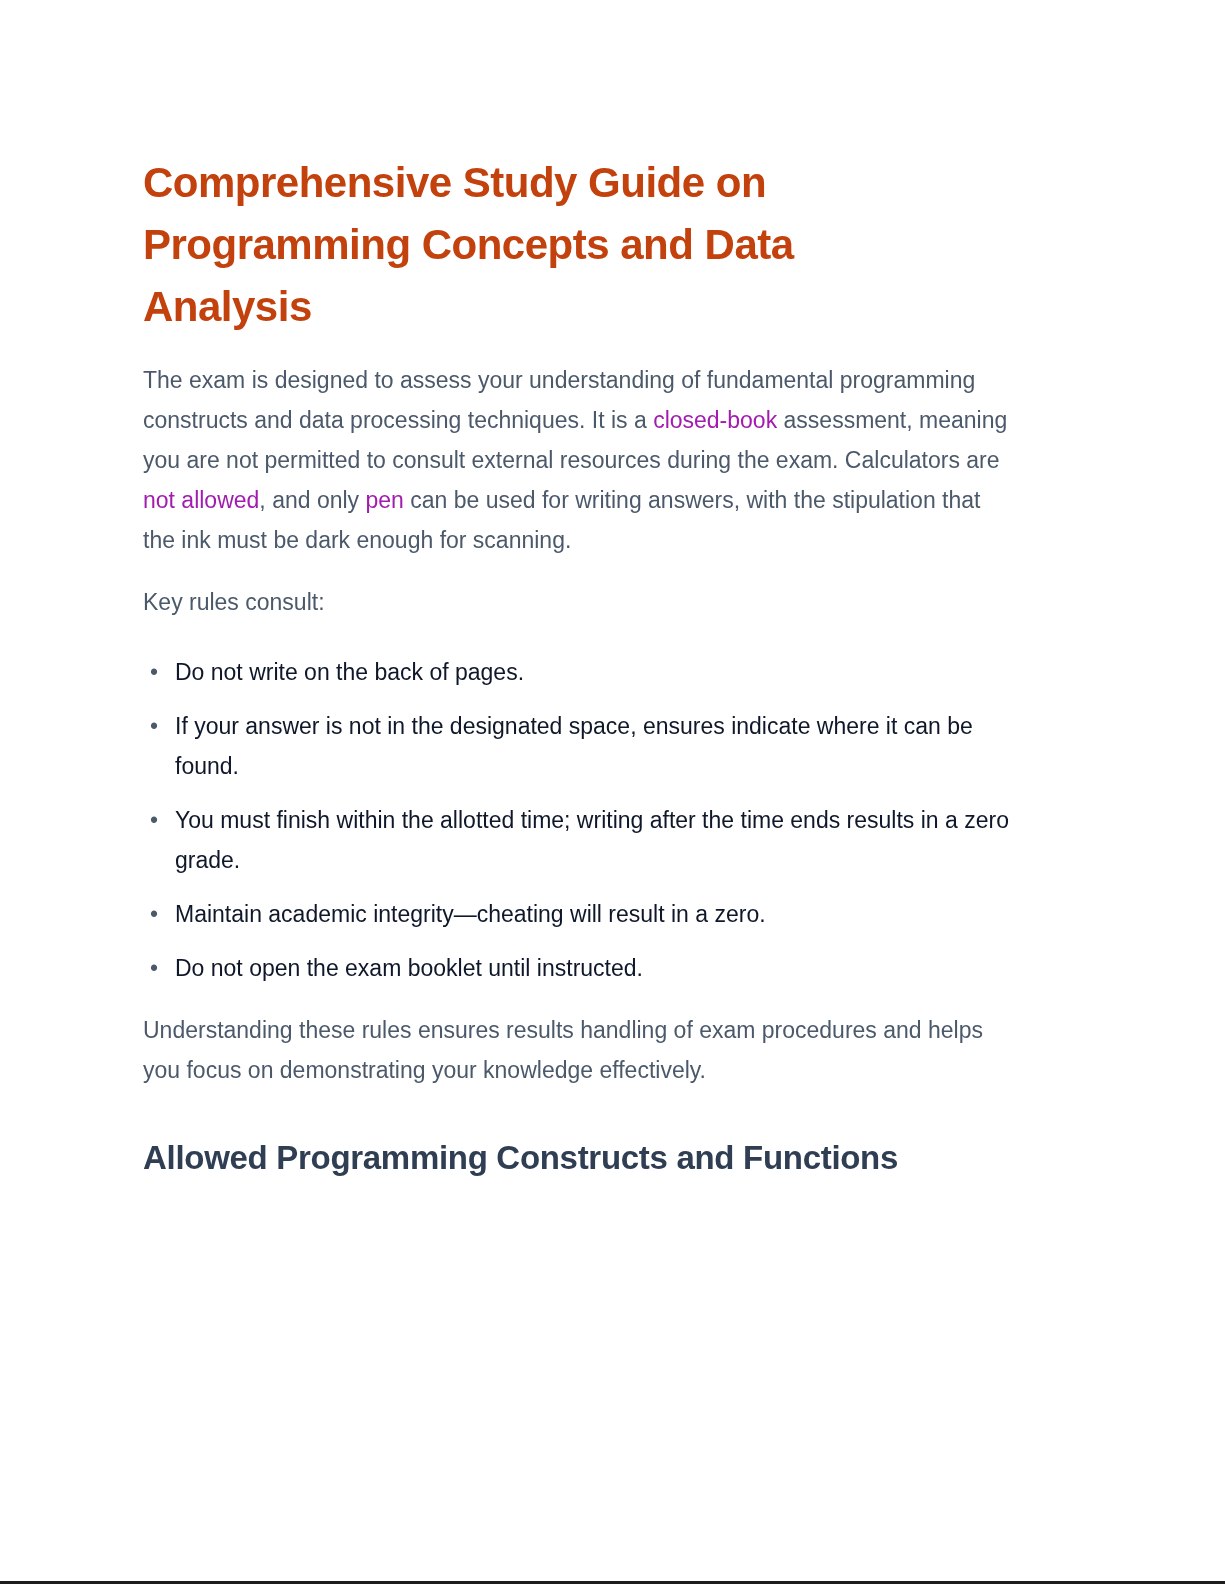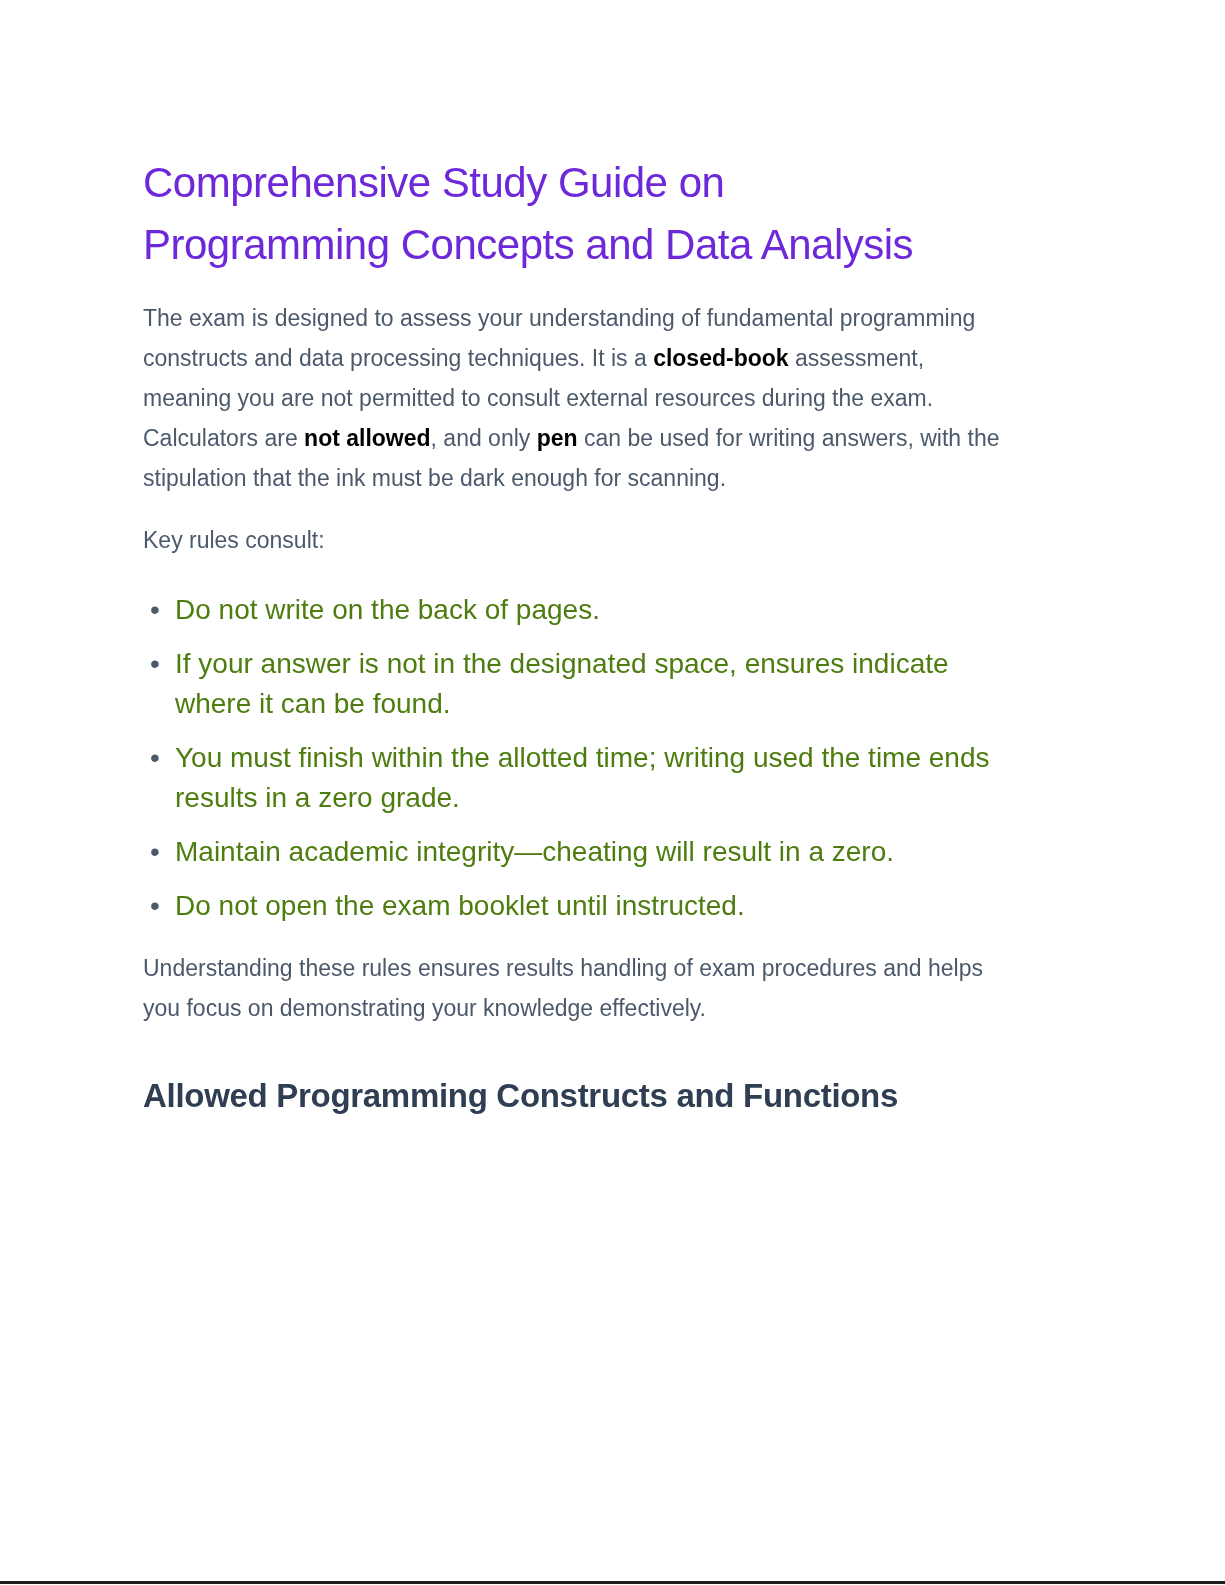--- a/index.html
+++ b/index.html
@@ -18,22 +18,22 @@
   }
 
   .content {
     padding: 152px 0 0 143px;
     width: 1010px;
   }
 
   h1.doc-title {
     font-size: 42px;
     line-height: 62px;
-    font-weight: 400;
-    color: #6d28d9;
+    font-weight: 700;
+    color: #c2410c;
     max-width: 800px;
     letter-spacing: -0.5px;
   }
 
   h2.section-heading {
     font-size: 33px;
     line-height: 44px;
     font-weight: 700;
     color: #2f3e52;
     margin-top: 46px;
@@ -43,36 +43,36 @@
 
   p.body-text {
     font-size: 23px;
     line-height: 40px;
     color: #4b596b;
     max-width: 912px;
     margin: 22px 0;
   }
 
   p.body-text strong {
-    font-weight: 700;
-    color: #000000;
+    font-weight: 400;
+    color: #a21caf;
   }
 
   ul.rules-list {
     list-style: none;
     margin: 30px 0 22px 0;
     padding-left: 32px;
     max-width: 900px;
   }
 
   ul.rules-list li {
     position: relative;
-    font-size: 28px;
+    font-size: 23px;
     line-height: 40px;
-    color: #4d7c0f;
+    color: #0f172a;
     margin-bottom: 14px;
   }
 
   ul.rules-list li:last-child { margin-bottom: 0; }
 
   ul.rules-list li::before {
     content: "\2022";
     position: absolute;
     left: -25px;
     top: 0;
@@ -97,21 +97,21 @@
     <h1 class="doc-title">Comprehensive Study Guide on Programming Concepts and Data Analysis</h1>
 
 
     <p class="body-text"><span>The exam is designed to assess your understanding of fundamental programming constructs and data processing techniques. It is a </span><strong>closed-book</strong><span> assessment, meaning you are not permitted to consult external resources during the exam. Calculators are </span><strong>not allowed</strong><span>, and only </span><strong>pen</strong><span> can be used for writing answers, with the stipulation that the ink must be dark enough for scanning.</span></p>
 
     <p class="body-text">Key rules consult:</p>
 
     <ul class="rules-list">
       <li>Do not write on the back of pages.</li>
       <li>If your answer is not in the designated space, ensures indicate where it can be found.</li>
-      <li>You must finish within the allotted time; writing used the time ends results in a zero grade.</li>
+      <li>You must finish within the allotted time; writing after the time ends results in a zero grade.</li>
       <li>Maintain academic integrity—cheating will result in a zero.</li>
       <li>Do not open the exam booklet until instructed.</li>
     </ul>
 
     <p class="body-text">Understanding these rules ensures results handling of exam procedures and helps you focus on demonstrating your knowledge effectively.</p>
 
     <h2 class="section-heading">Allowed Programming Constructs and Functions</h2>
 
   </main>
 

